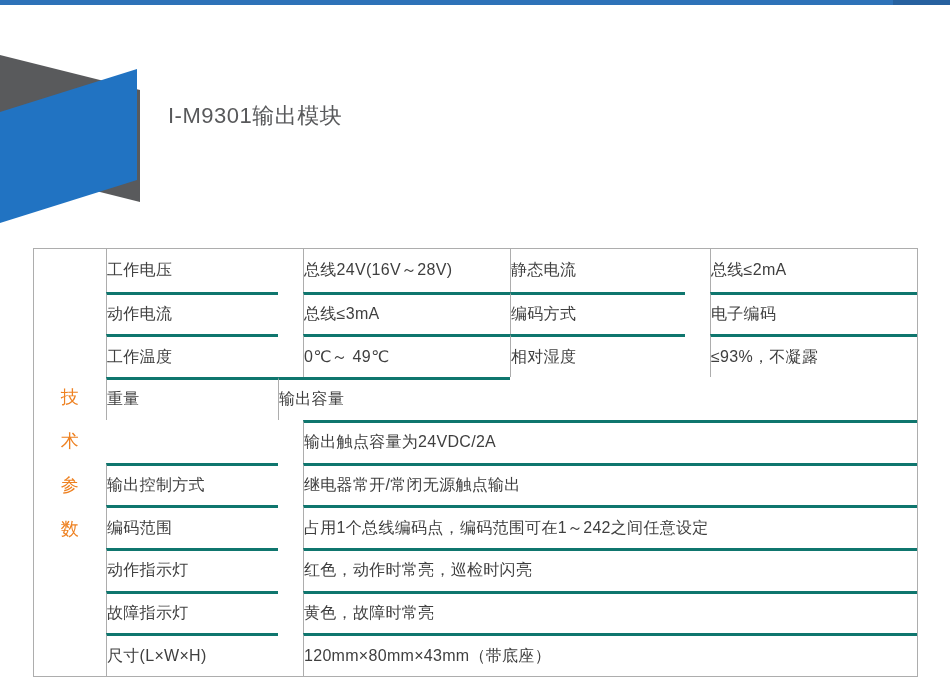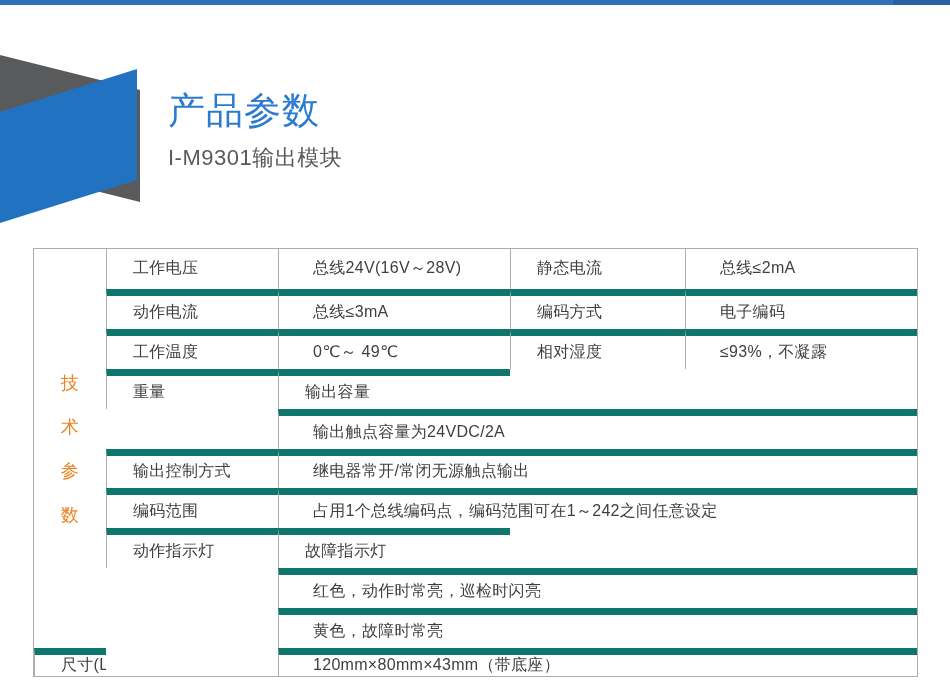--- a/index.html
+++ b/index.html
@@ -25,47 +25,46 @@
   
   .spec-table{
     position:absolute;left:33px;top:248px;width:885px;height:429px;
     box-sizing:border-box;border:1px solid #adadad;
     display:grid;
     grid-template-columns:72px 172px 232px 175px auto;
     grid-template-rows:repeat(10,1fr);
   }
   .c{
     display:flex;align-items:center;
-    border-top:7px solid #0f766e;border-left:1px solid #adadad;
+    border-top:3px solid #0f766e;border-left:1px solid #adadad;
     font-size:16px;color:#3f3f3f;letter-spacing:0.3px;
     white-space:nowrap;overflow:hidden;
   }
   .nt{border-top:none;}
-  .lbl{padding-left:26px;}
-  .val{padding-left:34px;}
+  .lbl{}
+  .val{margin-left:25px;}
   .span3{grid-column:3/6;text-align:center;}
   .side{
     grid-column:1;grid-row:1/11;border-left:none;border-top:none;
     flex-direction:column;justify-content:center;gap:20px;
     color:#ee8121;font-size:18px;font-weight:500;
   }
 </style>
 </head>
 <body>
 
 <div class="top-bar"></div>
 <div class="top-bar-end"></div>
 
 <svg class="banner-svg" width="150" height="230" viewBox="0 0 150 230">
   <polygon points="0,55 140,90 140,202 0,167" fill="#595a5c"></polygon>
   <polygon points="0,112 137,69 137,180 0,223" fill="#2173c2"></polygon>
 </svg>
 
 <div class="header">
-  <h1 class="page-title">产品参数</h1>
   <div class="page-subtitle">I-M9301输出模块</div>
 </div>
 
 <div class="spec-table">
 
   <div class="c side">
     <div>技</div>
     <div>术</div>
     <div>参</div>
     <div>数</div>
@@ -91,21 +90,21 @@
   <div class="c lbl">输出容量</div>
   <div class="c val span3">输出触点容量为24VDC/2A</div>
 
   <div class="c lbl">输出控制方式</div>
   <div class="c val span3">继电器常开/常闭无源触点输出</div>
 
   <div class="c lbl">编码范围</div>
   <div class="c val span3">占用1个总线编码点，编码范围可在1～242之间任意设定</div>
 
   <div class="c lbl">动作指示灯</div>
+  <div class="c val span3">红色，动作时常亮，巡检时闪亮</div>
+
   <div class="c lbl">故障指示灯</div>
-
-  <div class="c val span3">红色，动作时常亮，巡检时闪亮</div>
   <div class="c val span3">黄色，故障时常亮</div>
 
   <div class="c lbl">尺寸(L×W×H)</div>
   <div class="c val span3">120mm×80mm×43mm（带底座）</div>
 
 </div>
 
 </body></html>

